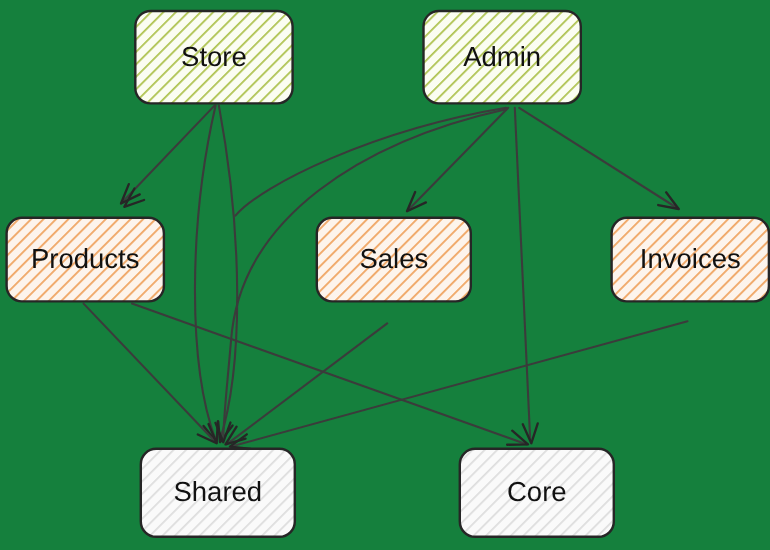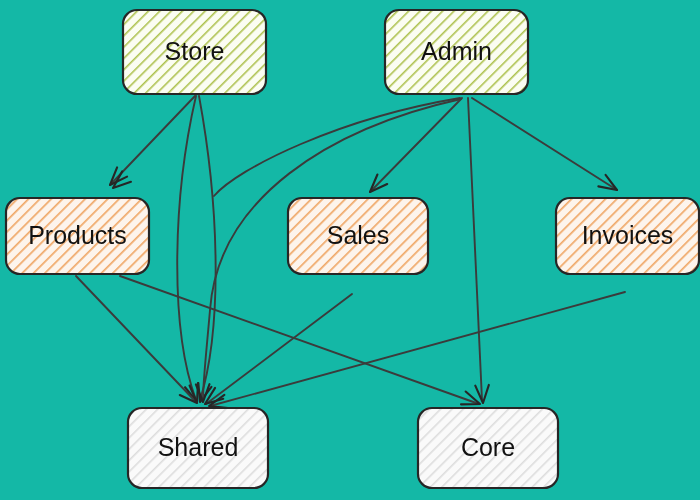--- a/index.html
+++ b/index.html
@@ -7,21 +7,21 @@
     padding: 0;
     background: #ffffff;
   }
   body {
     font-family: "Liberation Sans", sans-serif;
   }
   #canvas {
     position: relative;
     width: 700px;
     height: 500px;
-    background: #14b8a6;
+    background: #15803d;
     overflow: hidden;
   }
   #graph-svg {
     position: absolute;
     left: 0;
     top: 0;
     width: 700px;
     height: 500px;
   }
   .node-label {

